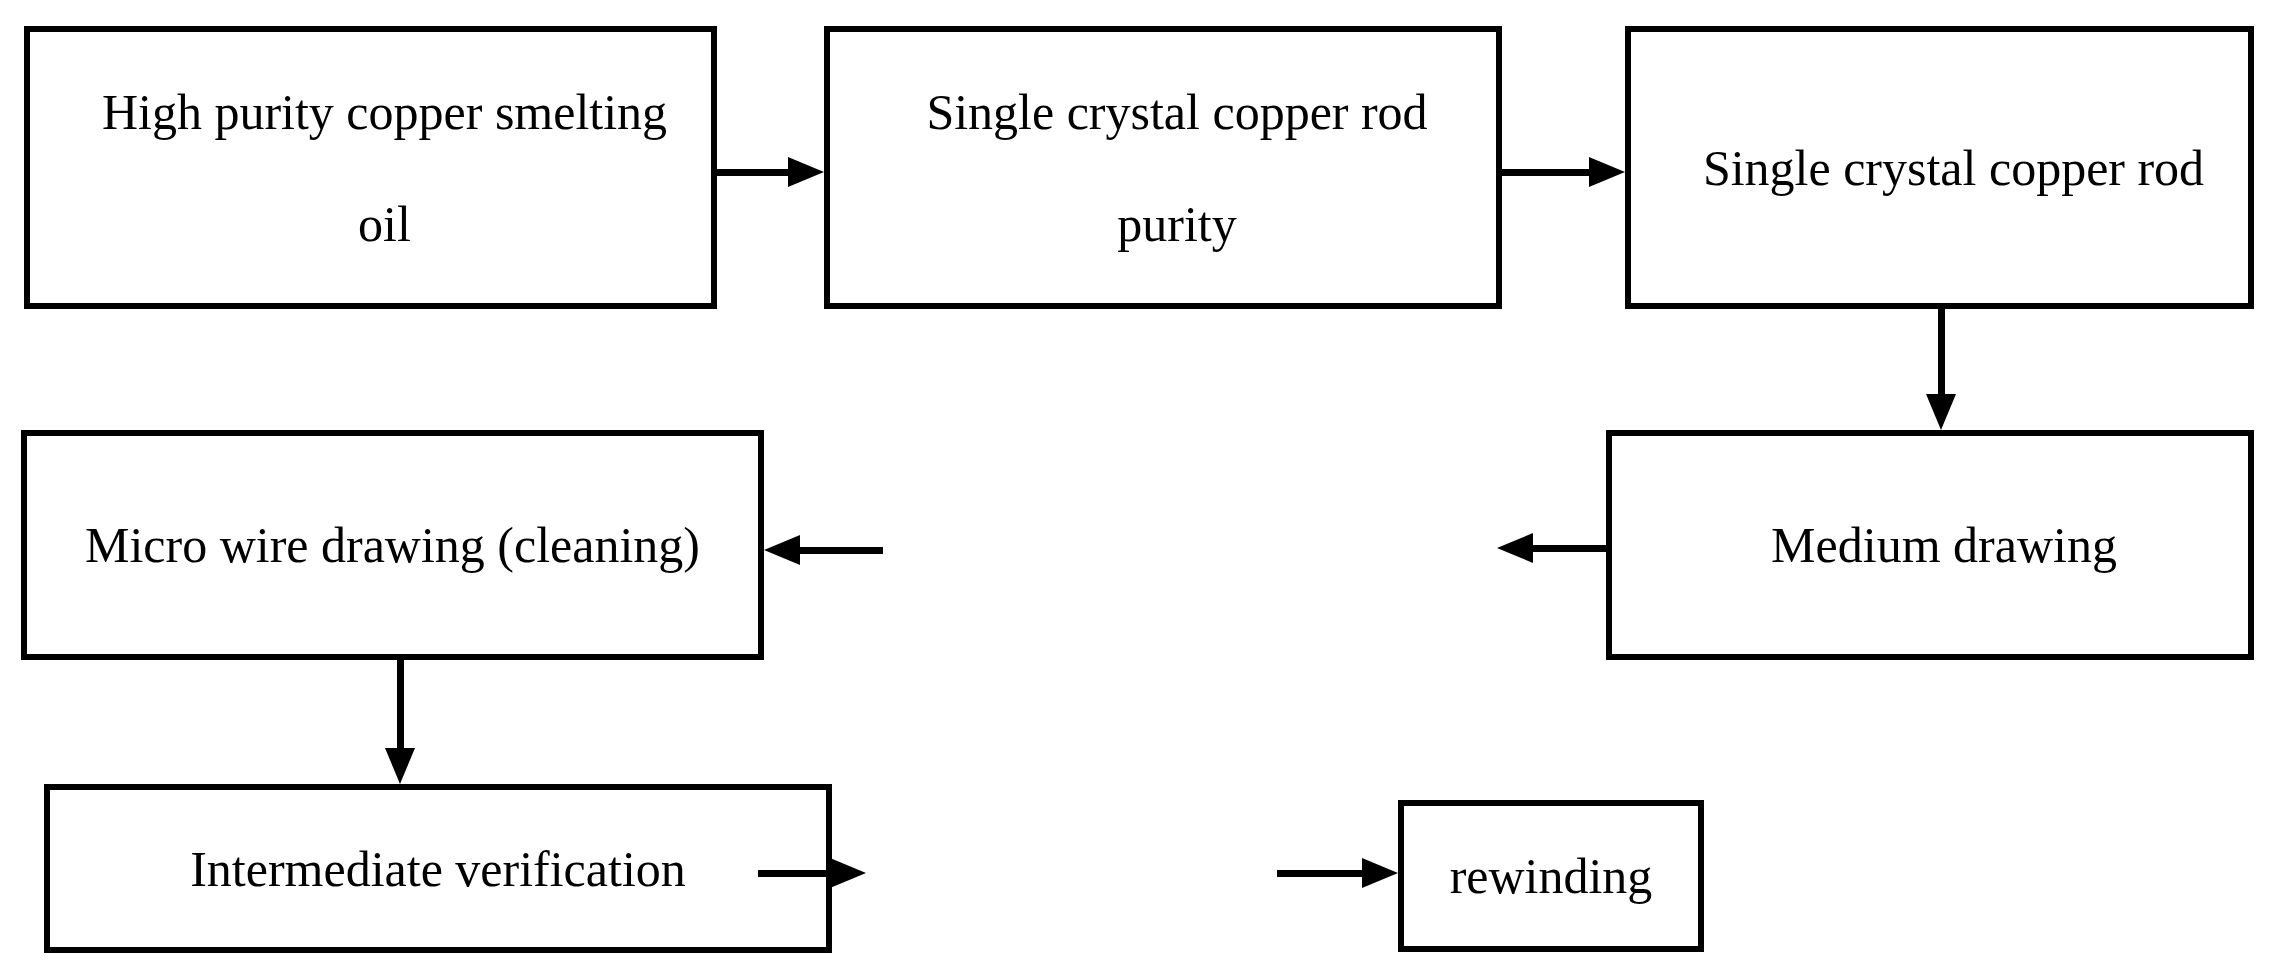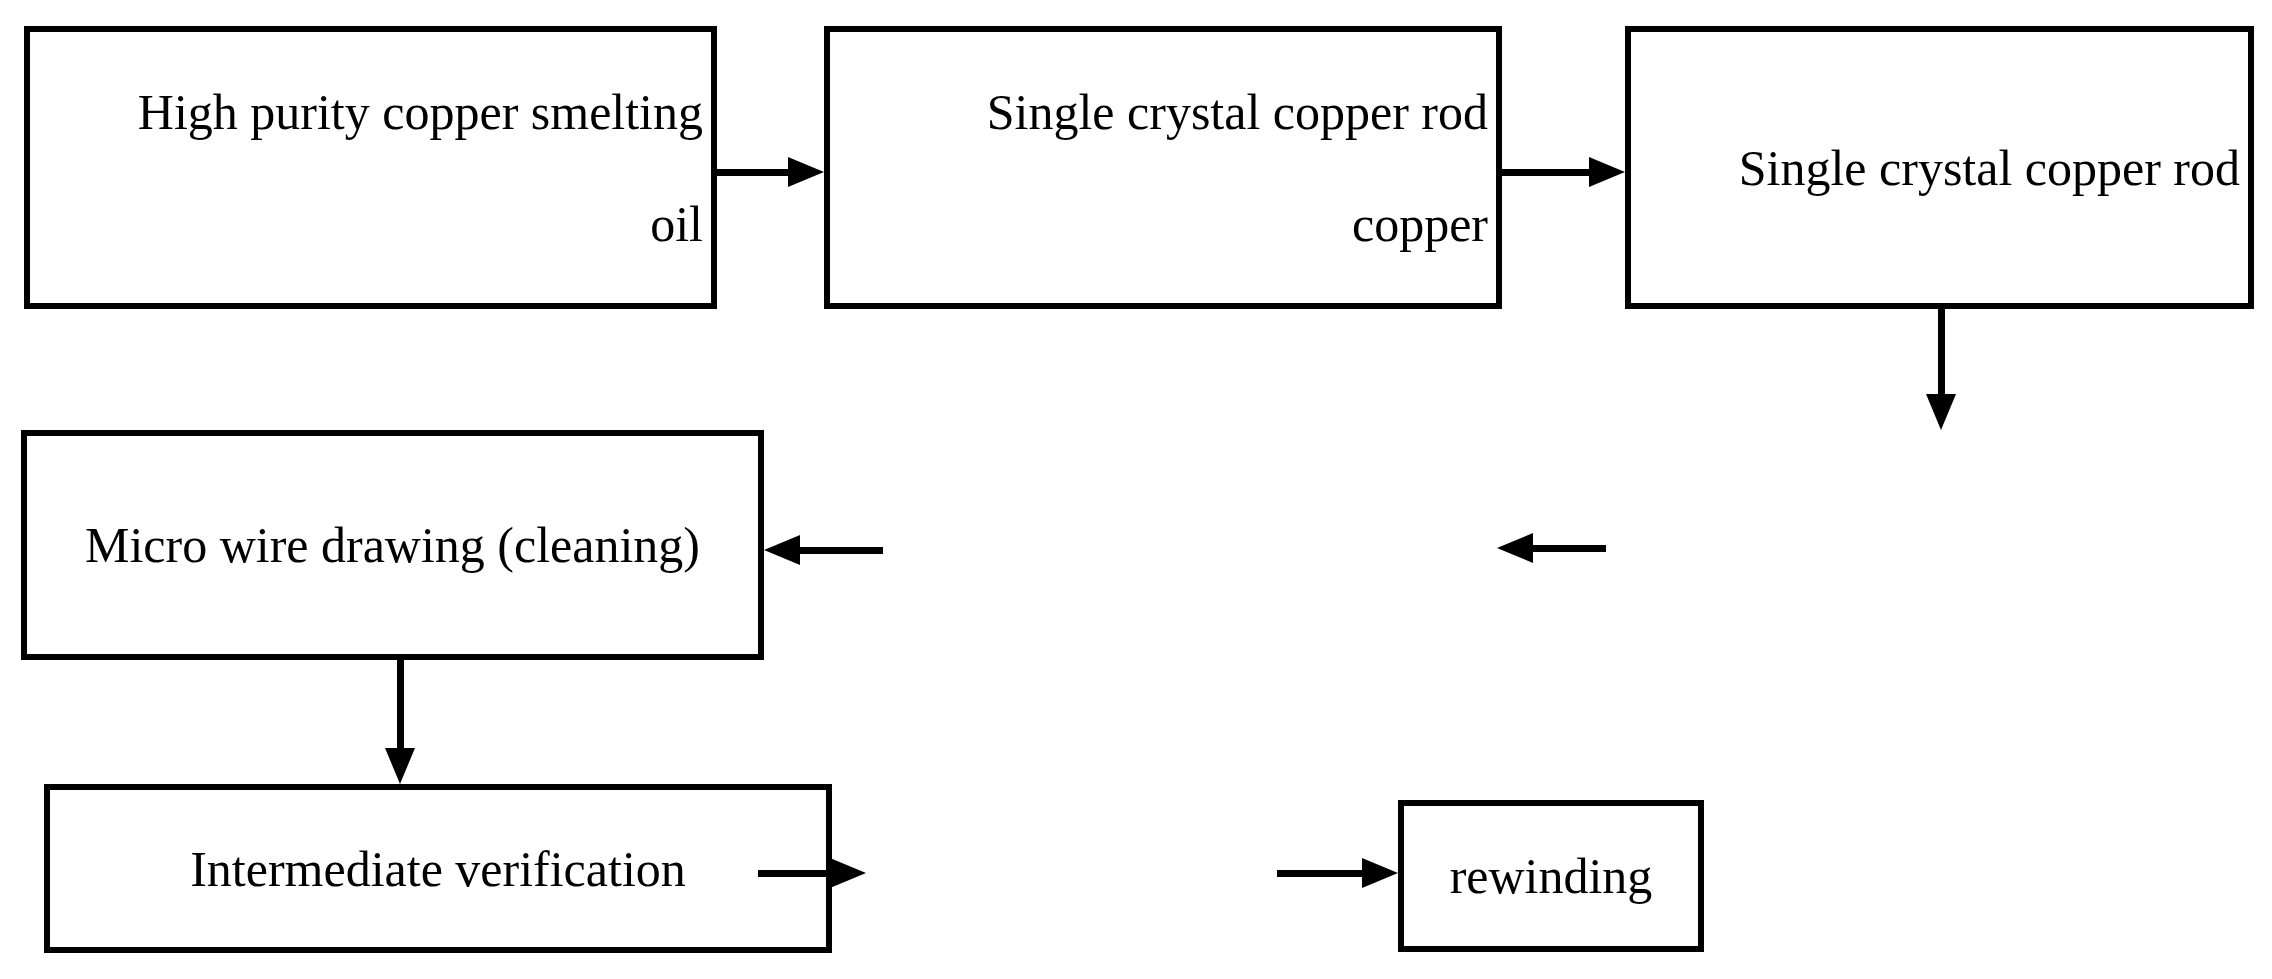--- a/index.html
+++ b/index.html
@@ -25,21 +25,21 @@
     flex-direction: column;
     justify-content: center;
     font-size: 50px;
     line-height: 112px;
   }
   .node .nline {
     display: block;
     white-space: nowrap;
   }
   .align-left {
-    align-items: flex-end;
+    align-items: center;
     text-align: left;
     padding-left: 36px;
     padding-right: 8px;
   }
   .align-center {
     align-items: center;
     text-align: left;
     padding: 16px 8px;
   }
   .single {
@@ -101,27 +101,30 @@
 
 <div id="canvas">
 
   <div class="node n-smelting align-left">
     <span class="nline">High purity copper smelting</span>
     <span class="nline">oil</span>
   </div>
 
   <div class="node n-rod-drawing align-left">
     <span class="nline">Single crystal copper rod</span>
-    <span class="nline">copper</span>
+    <span class="nline">purity</span>
   </div>
 
   <div class="node n-rough-drawing align-left">
     <span class="nline">Single crystal copper rod</span>
   </div>
 
+  <div class="node n-medium align-left single">
+    <span class="nline">Medium drawing</span>
+  </div>
 
 
   <div class="node n-micro align-center single">
     <span class="nline">Micro wire drawing (cleaning)</span>
   </div>
 
   <div class="node n-intermediate align-center single">
     <span class="nline">Intermediate verification</span>
   </div>
 

